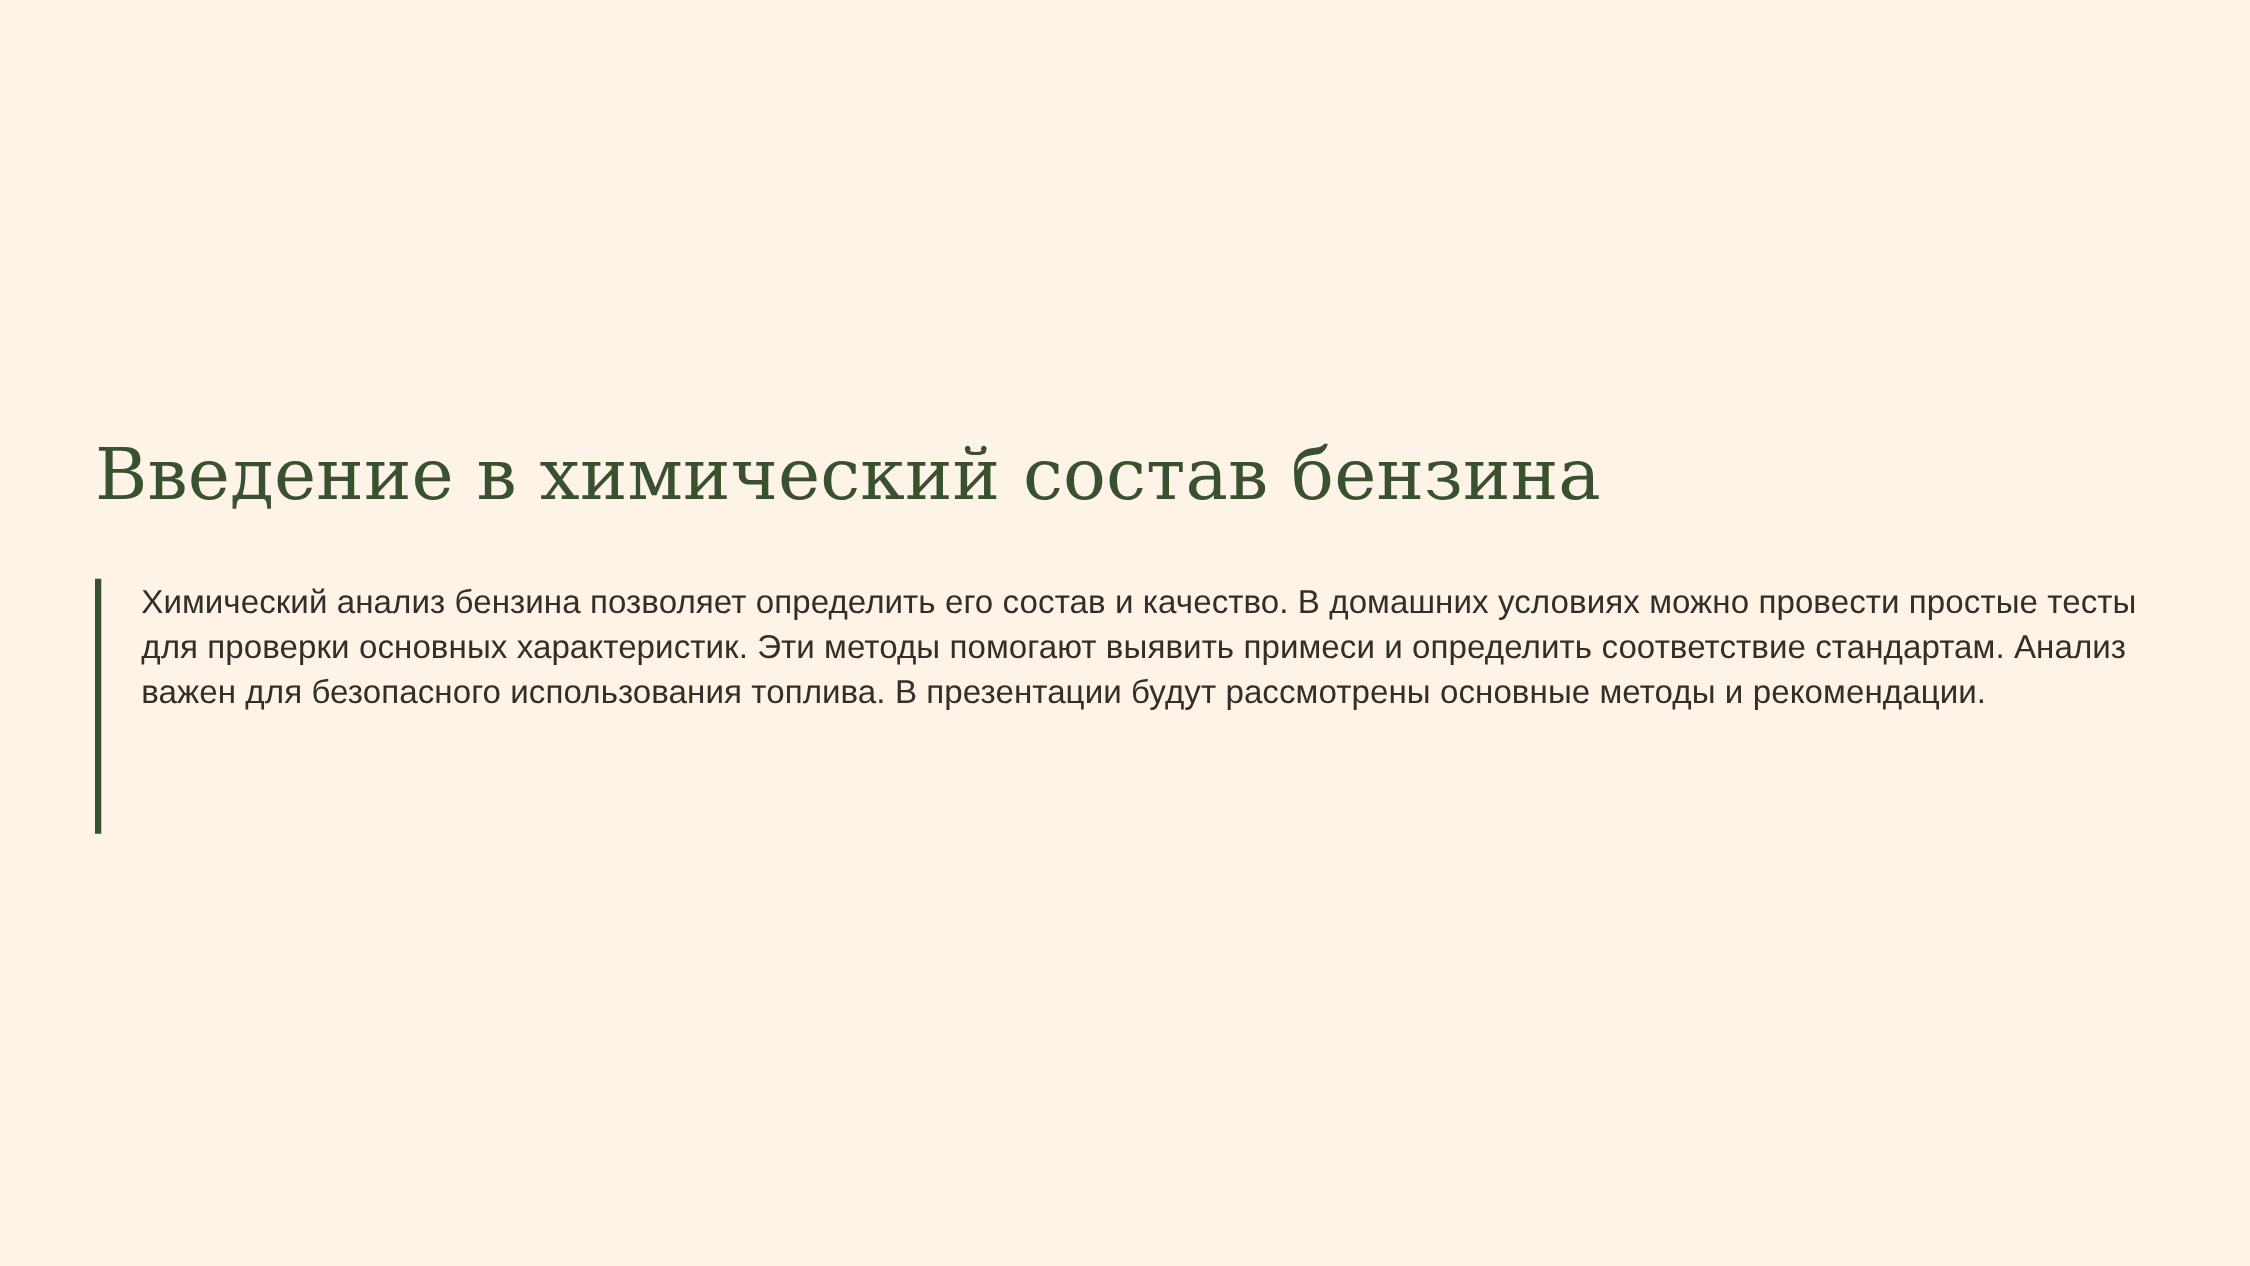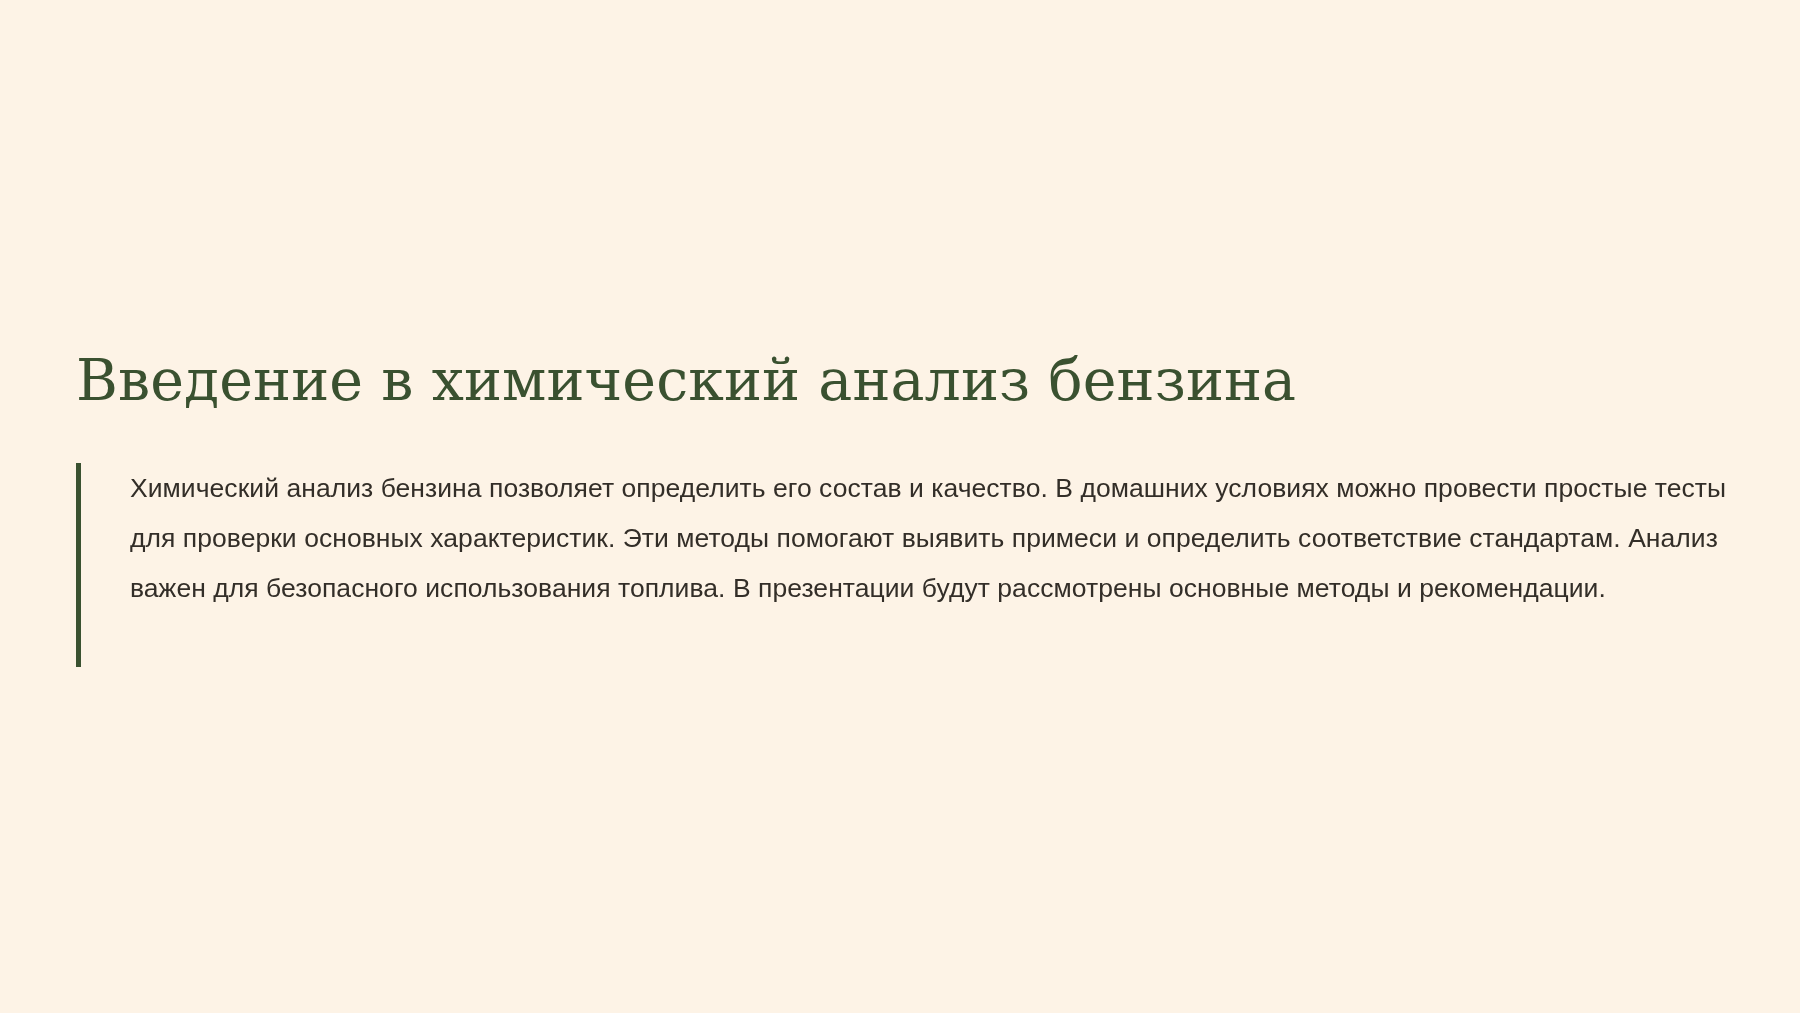--- a/index.html
+++ b/index.html
@@ -51,35 +51,35 @@
     flex: 0 0 auto;
     width: 5px;
     min-height: 204px;
     background: #3a5130;
     border-radius: 0;
   }
 
   .body-text {
     flex: 1 1 auto;
     margin: 0;
-    padding: 0 0 0 49px;
+    padding: 0 0 0 32px;
     font-family: "Liberation Sans", sans-serif;
     font-weight: 400;
     font-size: 26.5px;
-    line-height: 50px;
+    line-height: 36px;
     color: #332e28;
     letter-spacing: 0.05px;
     text-align: left;
   }
 </style>
 </head>
 <body>
 
 <div class="slide">
 
-  <h1 class="slide-title">Введение в химический анализ бензина</h1>
+  <h1 class="slide-title">Введение в химический состав бензина</h1>
 
   <div class="body-block">
     <div class="accent-bar"></div>
     <p class="body-text">Химический анализ бензина позволяет определить его состав и качество. В домашних условиях можно провести простые тесты для проверки основных характеристик. Эти методы помогают выявить примеси и определить соответствие стандартам. Анализ важен для безопасного использования топлива. В презентации будут рассмотрены основные методы и рекомендации.</p>
   </div>
 
 </div>
 
 </body></html>

